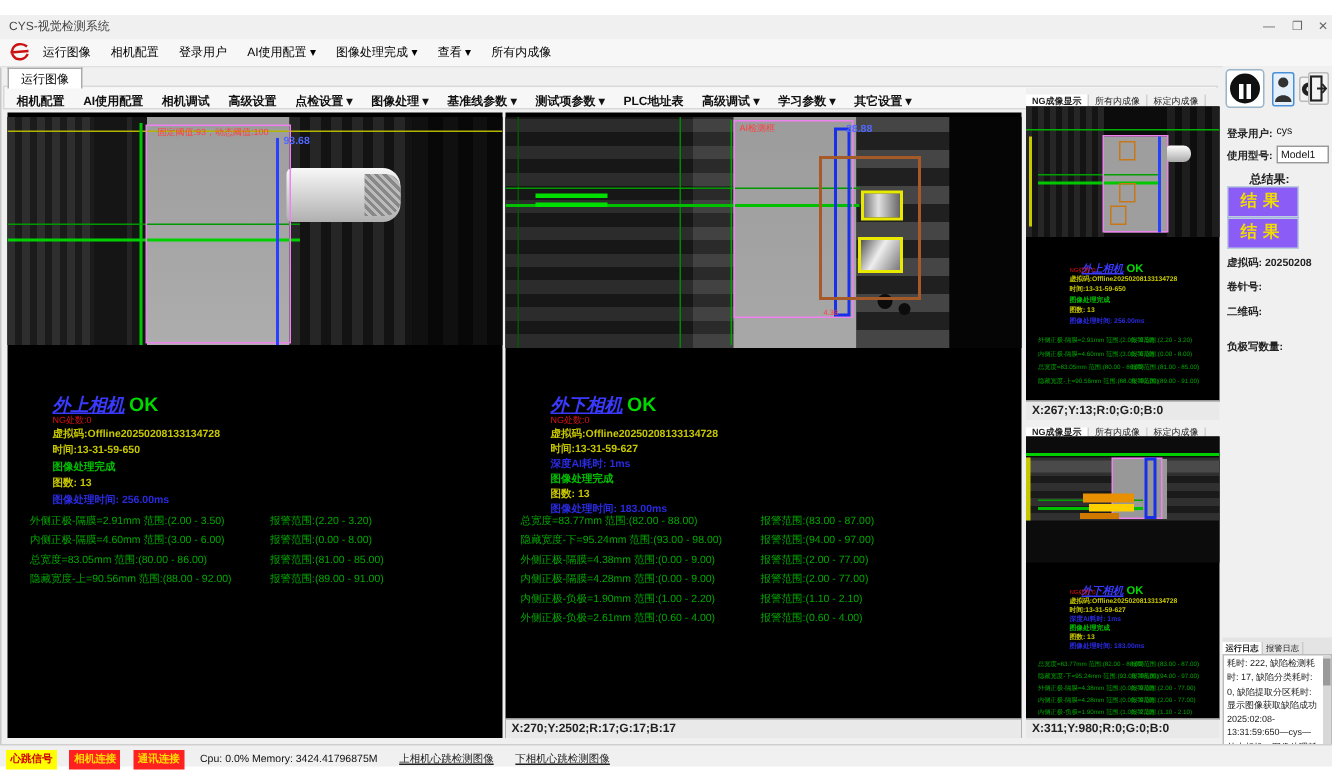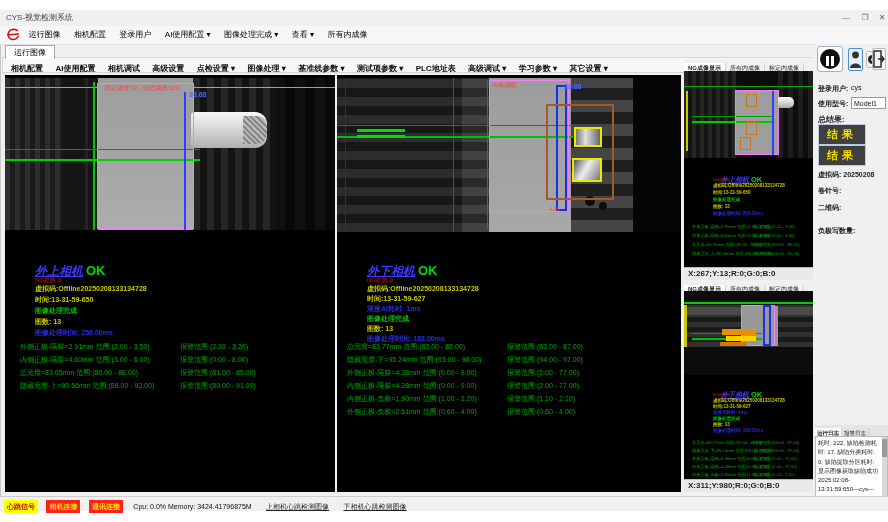--- a/index.html
+++ b/index.html
@@ -45,21 +45,21 @@
 
   
   .ol{position:absolute;}
   .lbl-red{position:absolute;color:#ff4040;font-size:6px;white-space:nowrap;}
   .lbl-blue{position:absolute;color:#5068ff;font-size:7px;font-weight:bold;white-space:nowrap;}
 
   
   .rpanel{left:815px;top:44px;width:73px;height:462px;background:#f0f0f0;}
   .rlabel{position:absolute;font-size:7px;font-weight:bold;color:#222;white-space:nowrap;}
   .rvalue{position:absolute;font-size:7px;color:#111;white-space:nowrap;}
-  .resbox{position:absolute;width:46px;height:19px;background:#404040;border:1px solid #b8cede;
+  .resbox{position:absolute;width:46px;height:19px;background:#8b5cf6;border:1px solid #b8cede;
     color:#f0dc00;font-size:11px;font-weight:bold;text-align:center;line-height:19px;letter-spacing:4px;}
   .modelbox{position:absolute;background:#fff;border:1px solid #999;font-size:7px;color:#111;line-height:11px;padding-left:2px;box-sizing:border-box;}
   .logtabs{position:absolute;left:0;width:73px;height:11px;background:#e4e4e4;border-bottom:1px solid #bbb;line-height:10px;}
   .logtab{display:inline-block;font-size:5.5px;color:#222;padding:0 2px;border-right:1px solid #ccc;}
   .logtab.sel{background:#fff;font-weight:bold;}
   .logarea{position:absolute;background:#fff;border:1px solid #bbb;font-size:6px;color:#222;line-height:1.55;padding:2px 7px 2px 2px;box-sizing:border-box;overflow:hidden;}
   .logscroll{position:absolute;width:5px;background:#d8d8d8;}
   .logthumb{position:absolute;left:0;width:5px;height:18px;background:#9a9a9a;}
 
   
@@ -224,20 +224,21 @@
       <span class="alarm">报警范围:(2.00 - 77.00)</span>
     </div>
     <div class="mrow" style="left:10px;top:319px;width:330px;">
       <span>内侧正极-负极=1.90mm 范围:(1.00 - 2.20)</span>
       <span class="alarm">报警范围:(1.10 - 2.10)</span>
     </div>
     <div class="mrow" style="left:10px;top:332px;width:330px;">
       <span>外侧正极-负极=2.61mm 范围:(0.60 - 4.00)</span>
       <span class="alarm">报警范围:(0.60 - 4.00)</span>
     </div>
+    <div class="pstatus">X:270;Y:2502;R:17;G:17;B:17</div>
   </div>
 
   <div class="panel sm" style="left:684px;top:59px;width:129px;height:221px;background:#f0f0f0;">
     <div class="stabs">
       <span class="stab sel">NG成像显示</span><span class="stab">所有内成像</span><span class="stab">标定内成像</span>
     </div>
     <div class="abs" style="left:0;top:12px;width:129px;height:197px;background:#000;">
       <div class="photo" style="left:0;top:0;width:129px;height:87px;background:#0c0c0c;">
         <div class="ol" style="left:0;top:0;width:52px;height:87px;background:repeating-linear-gradient(90deg,#262626 0 4px,#141414 4px 8px);"></div>
         <div class="ol" style="left:94px;top:0;width:35px;height:87px;background:repeating-linear-gradient(90deg,#1e1e1e 0 5px,#0e0e0e 5px 10px);"></div>
@@ -358,21 +359,21 @@
       <svg width="12" height="20" viewBox="0 0 12 20">
           <rect x="1" y="2" width="7" height="16" fill="none" stroke="#222" stroke-width="1.4"></rect>
           <path d="M5 10 L11 10 M8.5 7 L11 10 L8.5 13" stroke="#222" stroke-width="1.3" fill="none"></path>
         </svg>
     </div>
 
     <span class="rlabel" style="left:3px;top:40px;">登录用户:</span>
     <span class="rvalue" style="left:36px;top:40px;">cys</span>
     <span class="rlabel" style="left:3px;top:55px;">使用型号:</span>
     <span class="modelbox" style="left:36px;top:53px;width:35px;height:12px;">Model1</span>
-    <span class="rlabel" style="left:3px;top:70px;font-size:8px;">总结果:</span>
+    <span class="rlabel" style="left:18px;top:70px;font-size:8px;">总结果:</span>
     <div class="resbox" style="left:3px;top:80px;">结果</div>
     <div class="resbox" style="left:3px;top:101px;">结果</div>
     <span class="rlabel" style="left:3px;top:126px;">虚拟码: 20250208</span>
     <span class="rlabel" style="left:3px;top:142px;">卷针号:</span>
     <span class="rlabel" style="left:3px;top:159px;">二维码:</span>
     <span class="rlabel" style="left:3px;top:182px;">负极写数量:</span>
 
     <div class="logtabs" style="top:381px;">
       <span class="logtab sel">运行日志</span><span class="logtab">报警日志</span><span class="logtab">错误日志</span>
     </div>

